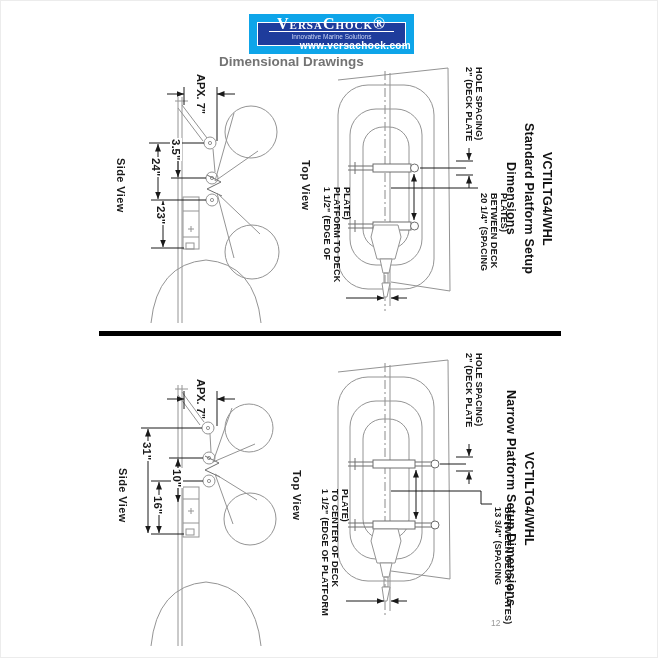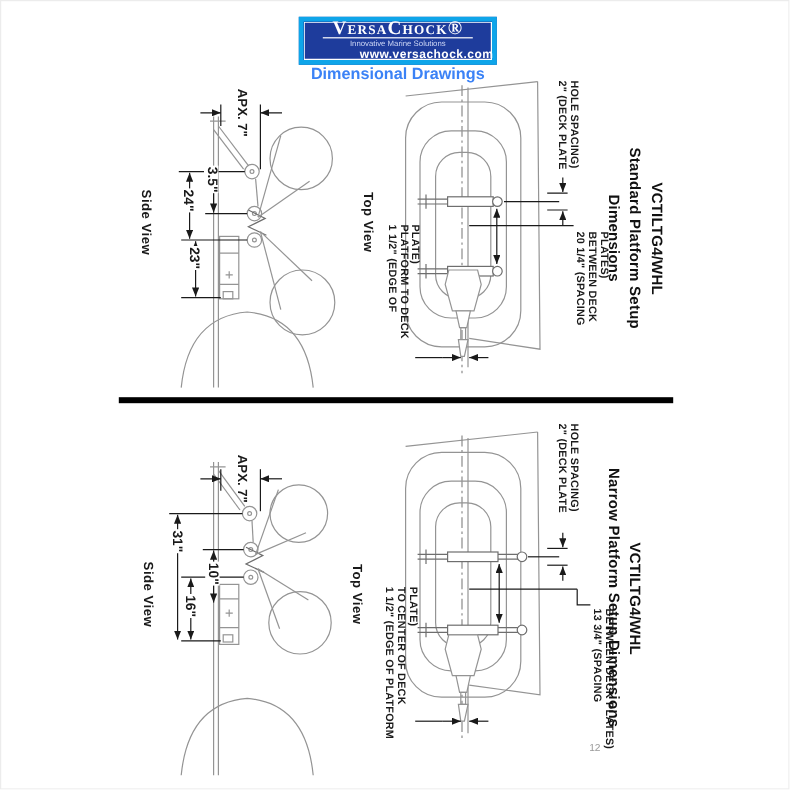--- a/index.html
+++ b/index.html
@@ -4,34 +4,34 @@
 <style>
   html,body { margin:0; padding:0; background:#fff; }
   .page {
     position:relative; width:658px; height:658px; background:#fff;
     font-family:"Liberation Sans", sans-serif; overflow:hidden;
     border:1px solid #ececec; box-sizing:border-box;
   }
   
   .logo {
     position:absolute; left:248px; top:13px; width:165px; height:40px;
-    background:#1e3c9c; border:4px solid #0ea5e9; box-sizing:border-box;
+    background:#1e3c9c; border:8px solid #0ea5e9; box-sizing:border-box;
     display:flex; flex-direction:column; align-items:center; justify-content:center;
     box-shadow: inset 0 0 0 1px #ffffff;
   }
   .logo-brand {
     font-family:"Liberation Serif", serif; font-variant:small-caps; font-weight:bold;
     color:#fff; font-size:16px; line-height:15px; letter-spacing:1px;
     border-bottom:1.5px solid #fff; padding:0 8px;
   }
   .logo-tagline { color:#cdd6f5; font-size:6.5px; line-height:7px; margin-top:1px; }
   .logo-site { color:#fff; font-weight:bold; font-size:10px; line-height:12px; letter-spacing:.4px;margin-left:48px; }
   .subtitle {
-    position:absolute; left:218px; top:53px; width:225px; text-align:center;
-    font-size:13.5px; font-weight:bold; color:#3b82f6;
+    position:absolute; left:218px; top:53px; width:225px; text-align:left;
+    font-size:13.5px; font-weight:bold; color:#737373;
   }
   
   .v  { writing-mode:vertical-lr; text-orientation:mixed; position:absolute; color:#1a1a1a; white-space:normal; }
   .vr { writing-mode:vertical-rl; text-orientation:mixed; position:absolute; color:#111; }
   .viewlbl { font-size:11px; font-weight:bold; letter-spacing:.4px; }
   .dimlbl  { font-size:11.5px; font-weight:bold; background:#fff; padding:1px 0; }
   .apxlbl  { font-size:11px; font-weight:bold; }
   .note    { font-size:9px; font-weight:bold; line-height:1.1; letter-spacing:.2px; }
   .ptitle  { font-size:12.5px; font-weight:bold; line-height:1.45; text-align:center; letter-spacing:.2px; }
   .pagenum { position:absolute; font-size:8.5px; color:#999; }

